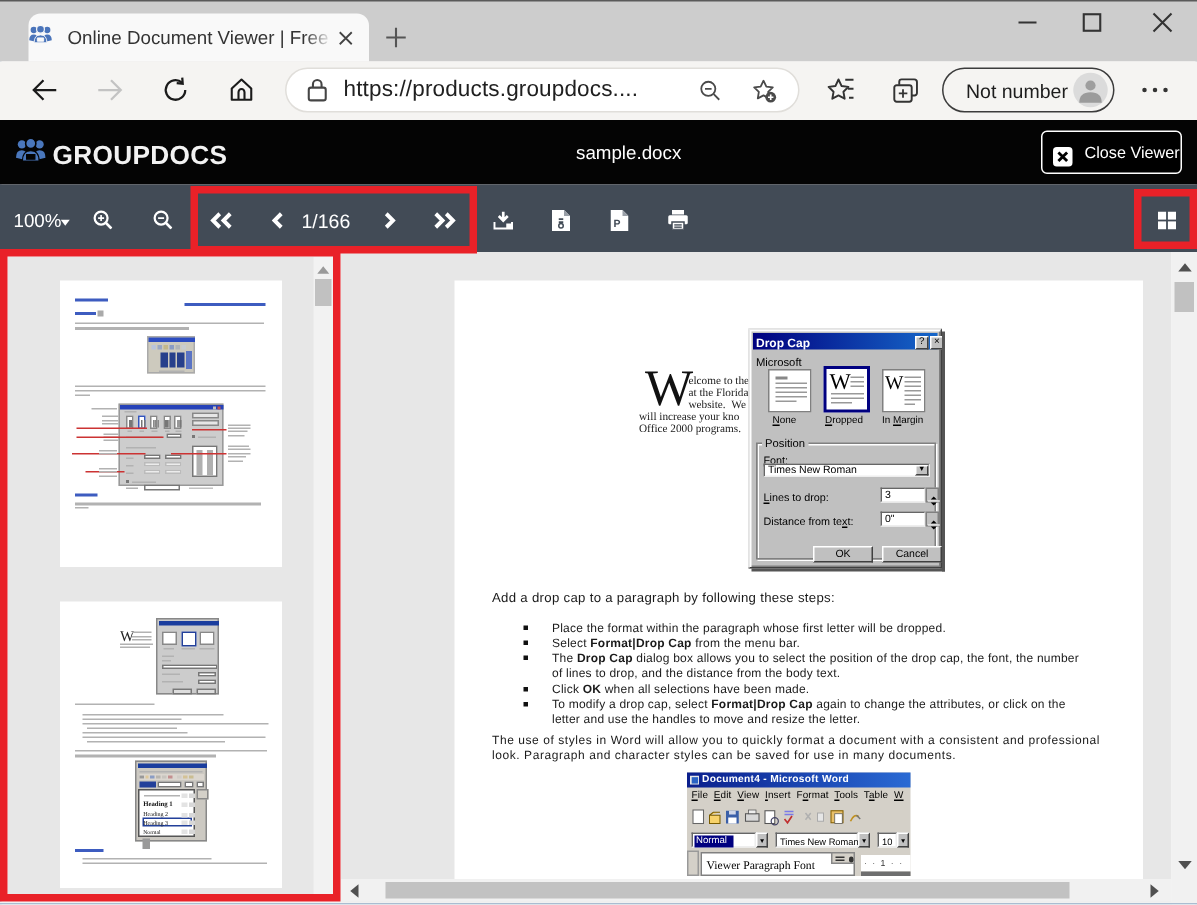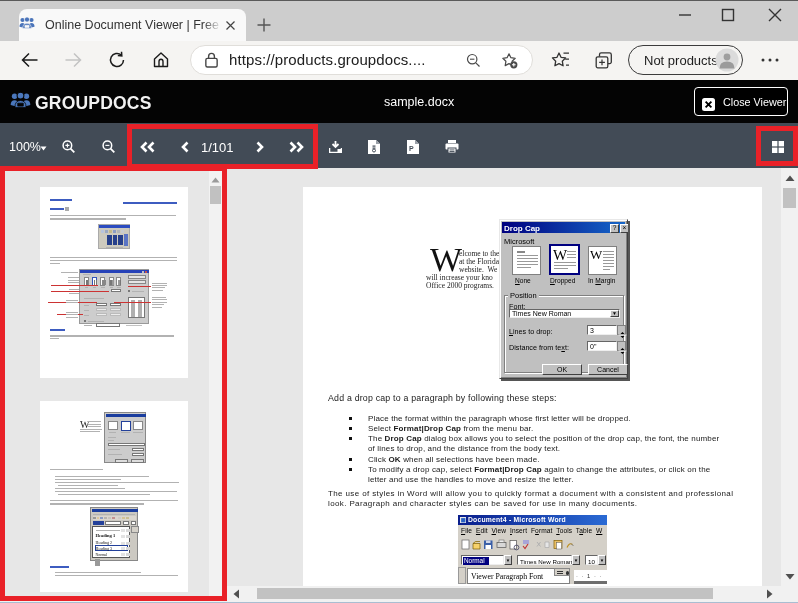--- a/index.html
+++ b/index.html
@@ -97,21 +97,21 @@
   <path d="M13.5 2.2 L19 2.2 M15.2 8.2 L19 8.2 M16 14.2 L19 14.2" stroke="#333" stroke-width="1.3"></path>
 </svg>
 
 <svg class="abs" style="left:595px;top:52px;" width="18" height="17" viewBox="0 0 18 17">
   <path d="M4.5 4.5 L4.5 2.5 a1.6 1.6 0 0 1 1.6 -1.6 L14.5 0.9 a1.8 1.8 0 0 1 1.8 1.8 L16.3 10 a1.6 1.6 0 0 1 -1.6 1.6 L13 11.6" fill="none" stroke="#333" stroke-width="1.3"></path>
   <rect x="1.2" y="4.8" width="11.6" height="11" rx="1.6" fill="none" stroke="#333" stroke-width="1.3"></rect>
   <path d="M7 7.5 L7 13.2 M4.2 10.3 L9.9 10.3" stroke="#333" stroke-width="1.2"></path>
 </svg>
 
 <div class="abs" style="left:628px;top:45px;width:115px;height:30px;border:1.5px solid #3c3c3c;border-radius:15px;"></div>
-<div class="abs" style="left:644px;top:53px;font-size:13px;color:#1d1d1d;">Not products</div>
+<div class="abs" style="left:644px;top:53px;font-size:13px;color:#1d1d1d;">Not number</div>
 <svg class="abs" style="left:715px;top:48px;" width="24" height="24" viewBox="0 0 24 24">
   <circle cx="12" cy="12" r="11.5" fill="#dbdbdb"></circle>
   <circle cx="12" cy="9" r="3.4" fill="#9e9e9e"></circle>
   <path d="M4.5 20.5 q0 -7 7.5 -7 q7.5 0 7.5 7 z" fill="#9b9b9b"></path>
 </svg>
 <svg class="abs" style="left:760px;top:57px;" width="20" height="6" viewBox="0 0 20 6">
   <circle cx="3" cy="3" r="1.5" fill="#333"></circle>
     <circle cx="10" cy="3" r="1.5" fill="#333"></circle>
     <circle cx="17" cy="3" r="1.5" fill="#333"></circle>
 </svg>
@@ -154,21 +154,21 @@
   <line x1="8.6" y1="8.6" x2="12.3" y2="12.3" stroke="#fff" stroke-width="1.8"></line>
   <path d="M3.4 5.4 L7.4 5.4" stroke="#fff" stroke-width="1.1"></path>
 </svg>
 
 <svg class="abs" style="left:139px;top:141px;" width="17" height="12" viewBox="0 0 17 12">
     <path d="M7.5 1.5 L3 6 L7.5 10.5 M14.5 1.5 L10 6 L14.5 10.5" stroke="#fff" stroke-width="2.6" fill="none"></path>
   </svg>
 <svg class="abs" style="left:181px;top:141px;" width="9" height="12" viewBox="0 0 9 12">
     <path d="M6.5 1.5 L2 6 L6.5 10.5" stroke="#fff" stroke-width="2.6" fill="none"></path>
   </svg>
-<div class="abs" style="left:201px;top:140px;font-size:13px;color:#fff;">1/101</div>
+<div class="abs" style="left:201px;top:140px;font-size:13px;color:#fff;">1/166</div>
 <svg class="abs" style="left:255px;top:141px;" width="9" height="12" viewBox="0 0 9 12">
     <path d="M2.5 1.5 L7 6 L2.5 10.5" stroke="#fff" stroke-width="2.6" fill="none"></path>
   </svg>
 <svg class="abs" style="left:288px;top:141px;" width="17" height="12" viewBox="0 0 17 12">
     <path d="M2.5 1.5 L7 6 L2.5 10.5 M9.5 1.5 L14 6 L9.5 10.5" stroke="#fff" stroke-width="2.6" fill="none"></path>
   </svg>
 
 <svg class="abs" style="left:329px;top:141px;" width="13" height="12" viewBox="0 0 13 12">
   <path d="M6.5 0 L6.5 5.5 M3.5 3 L6.5 6 L9.5 3" stroke="#fff" stroke-width="1.8" fill="none"></path>
   <path d="M0.5 7 L0.5 11.5 L12.5 11.5 L12.5 7" stroke="#fff" stroke-width="1.6" fill="none"></path>

